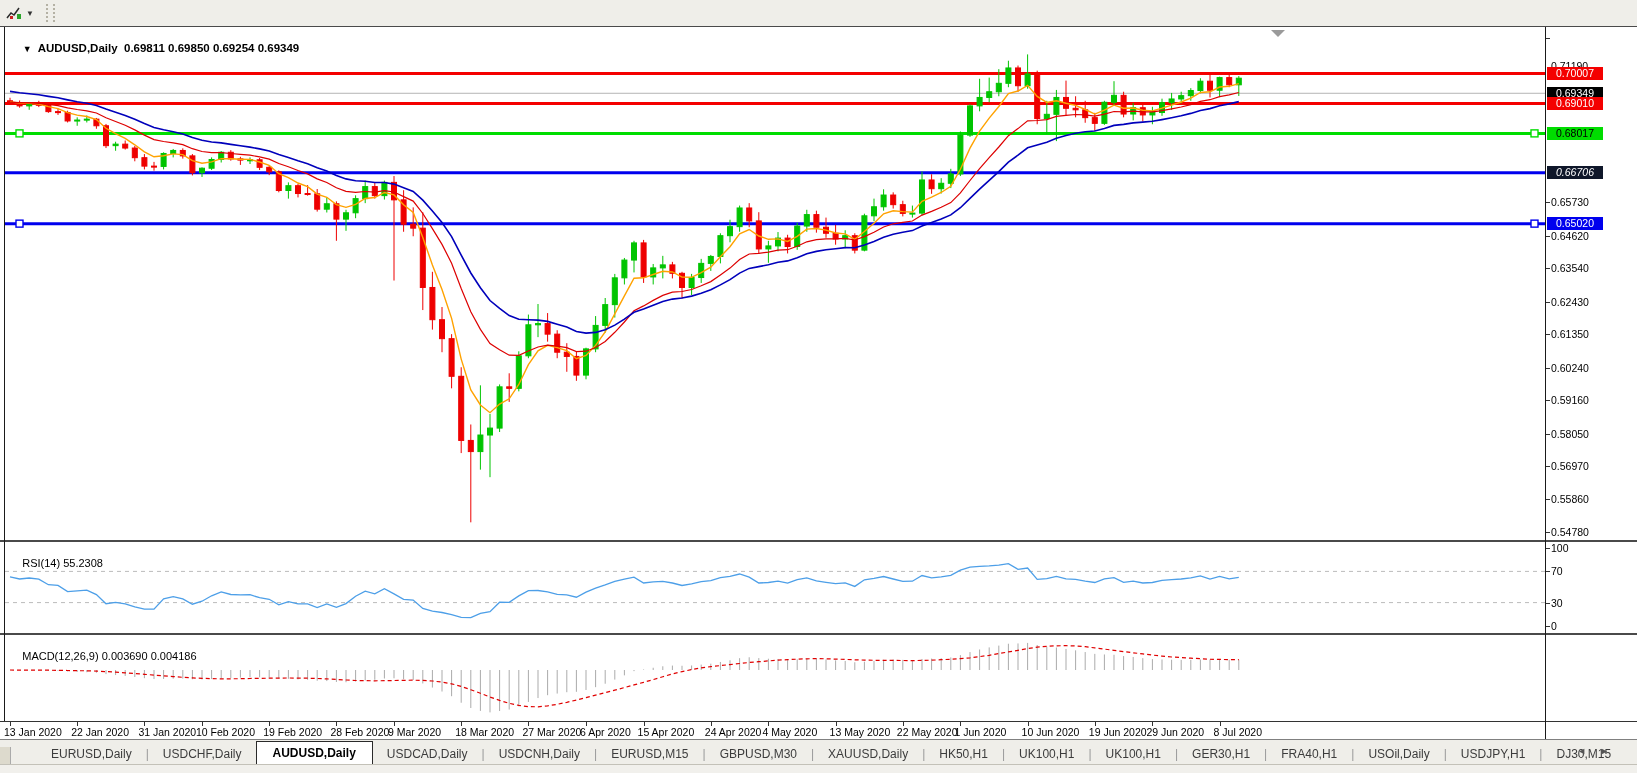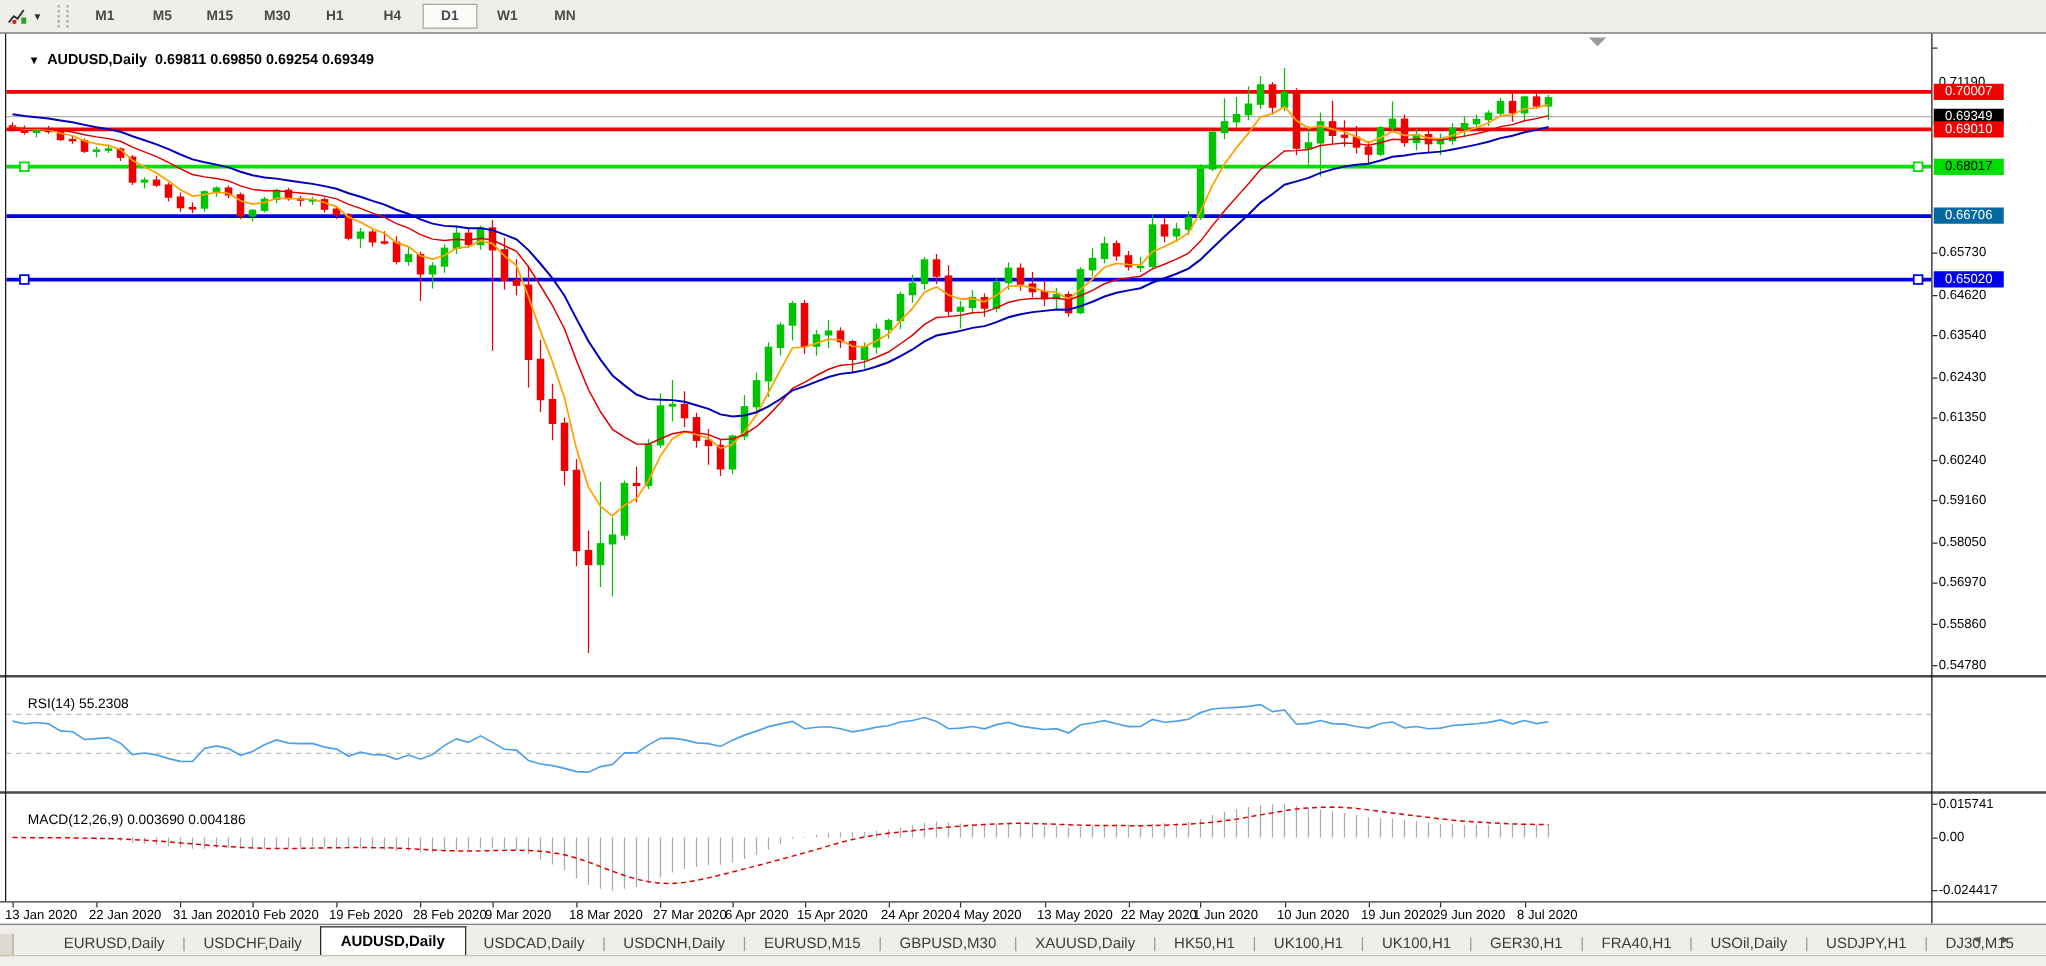--- a/index.html
+++ b/index.html
@@ -51,31 +51,20 @@
 <div id="toolbar">
   <div class="tool-icon-wrap">
     <svg width="17" height="15">
       <polyline points="1,12 5,7 8,9 13,2" stroke="#2a2a2a" stroke-width="1.5" fill="none"></polyline>
       <rect x="11" y="8" width="4" height="5" fill="#2aa52a"></rect>
       <rect x="4" y="10" width="3" height="3" fill="#cc2222"></rect>
     </svg>
     <span class="tool-caret">▼</span>
   </div>
   <div class="grip"></div>
-  <div id="tf-buttons" style="display: flex;">
-      <div class="tf-btn">M1</div>
-      <div class="tf-btn">M5</div>
-      <div class="tf-btn">M15</div>
-      <div class="tf-btn">M30</div>
-      <div class="tf-btn">H1</div>
-      <div class="tf-btn">H4</div>
-      <div class="tf-btn active">D1</div>
-      <div class="tf-btn">W1</div>
-      <div class="tf-btn">MN</div>
-    </div>
 </div>
 
 <div id="main-panel" class="panel">
   <div class="chart-label" id="main-title">
     <span class="caret">▼</span><span>AUDUSD,Daily</span><span>  </span><span>0.69811 0.69850 0.69254 0.69349</span>
   </div>
   <svg class="plot" id="main-svg" width="1540" height="511">
       <line x1="0" y1="46.46275780789643" x2="1540" y2="46.46275780789643" stroke="#f40000" stroke-width="3"></line>
       <line x1="0" y1="76.48438420742477" x2="1540" y2="76.48438420742477" stroke="#f40000" stroke-width="3"></line>
       <line x1="0" y1="106.38556275780776" x2="1540" y2="106.38556275780776" stroke="#00dd00" stroke-width="3"></line>
@@ -371,34 +360,44 @@
       <div class="tick-dash" style="top: 439.032px;"></div>
       <div class="tick-label" style="top: 434.032px;">0.56970</div>
       <div class="tick-dash" style="top: 472.457px;"></div>
       <div class="tick-label" style="top: 467.457px;">0.55860</div>
       <div class="tick-dash" style="top: 504.978px;"></div>
       <div class="tick-label" style="top: 499.978px;">0.54780</div>
       <div class="price-box" style="top: 39.9628px; background: rgb(244, 0, 0); color: rgb(255, 255, 255);">0.70007</div>
       <div class="price-box" style="top: 59.7764px; background: rgb(0, 0, 0); color: rgb(255, 255, 255);">0.69349</div>
       <div class="price-box" style="top: 69.9844px; background: rgb(244, 0, 0); color: rgb(255, 255, 255);">0.69010</div>
       <div class="price-box" style="top: 99.8856px; background: rgb(0, 221, 0); color: rgb(0, 0, 0);">0.68017</div>
-      <div class="price-box" style="top: 139.362px; background: #0369a1; color: rgb(255, 255, 255);">0.66706</div>
+      <div class="price-box" style="top: 139.362px; background: #0f172a; color: rgb(255, 255, 255); font-style: italic;">0.66706</div>
       <div class="price-box" style="top: 190.131px; background: rgb(0, 0, 238); color: rgb(255, 255, 255);">0.65020</div>
     </div>
 </div>
 
 <div id="rsi-panel" class="panel">
   <div class="chart-label">
     <span>RSI(14)</span><span> </span><span>55.2308</span>
   </div>
   <svg class="plot" id="rsi-svg" width="1540" height="91">
       <line x1="0" y1="29.400000000000002" x2="1540" y2="29.400000000000002" stroke="#bbb" stroke-width="1" stroke-dasharray="4 4"></line>
       <line x1="0" y1="60.6" x2="1540" y2="60.6" stroke="#bbb" stroke-width="1" stroke-dasharray="4 4"></line>
       <polyline points="5,34.9 14.6,37.0 24.2,36.0 33.8,37.1 43.4,42.7 53,43.4 62.599999999999994,49.6 72.2,48.9 81.8,48.1 91.39999999999999,52.6 101,61.7 110.6,60.4 120.19999999999999,61.9 129.8,64.9 139.4,67.1 149,67.2 158.6,56.8 168.2,54.7 177.79999999999998,56.9 187.4,62.2 197,59.2 206.6,53.8 216.2,49.9 225.79999999999998,52.5 235.39999999999998,52.9 245,52.7 254.6,55.7 264.2,57.3 273.8,62.8 283.4,59.7 293,61.8 302.59999999999997,61.9 312.2,65.5 321.8,62.0 331.4,65.4 341,61.6 350.59999999999997,54.3 360.2,49.1 369.8,51.9 379.4,46.7 389,51.9 398.59999999999997,57.4 408.2,58.1 417.8,66.4 427.4,69.2 437,70.5 446.59999999999997,72.7 456.2,75.3 465.79999999999995,75.7 475.4,71.3 485,69.6 494.59999999999997,60.2 504.2,60.3 513.8,53.9 523.4,48.7 533,48.5 542.6,49.9 552.1999999999999,52.3 561.8,52.9 571.4,55.2 581,50.1 590.6,46.1 600.1999999999999,42.9 609.8,39.3 619.4,37.1 629,35.1 638.6,41.0 648.1999999999999,39.8 657.8,39.4 667.4,41.0 677,43.5 686.6,41.9 696.1999999999999,39.7 705.8,38.6 715.4,35.6 725,34.4 734.6,32.0 744.1999999999999,35.1 753.8,41.0 763.4,40.5 773,39.2 782.6,41.1 792.1999999999999,37.7 801.8,35.9 811.4,38.9 821,40.3 830.6,41.6 840.1999999999999,40.9 849.8,44.4 859.4,37.8 869,36.4 878.6,34.5 888.1999999999999,37.0 897.8,39.3 907.4,39.2 917,33.5 926.5999999999999,35.8 936.1999999999999,34.9 945.8,33.4 955.4,28.1 965,25.2 974.5999999999999,24.4 984.1999999999999,23.9 993.8,23.1 1003.4,21.7 1013,27.3 1022.5999999999999,26.0 1032.2,37.4 1041.8,36.7 1051.3999999999999,34.4 1061,36.9 1070.6,37.3 1080.2,39.2 1089.8,40.5 1099.3999999999999,36.8 1109,35.6 1118.6,40.3 1128.2,39.2 1137.8,41.0 1147.3999999999999,40.5 1157,38.4 1166.6,37.7 1176.2,37.0 1185.8,35.9 1195.3999999999999,33.9 1205,37.1 1214.6,34.4 1224.2,36.9 1233.8,35.4" fill="none" stroke="#4d9fe8" stroke-width="1.3"></polyline>
     </svg>
+  <div class="axis-col" id="rsi-axis">
+      <div class="tick-dash" style="top: 6px;"></div>
+      <div class="tick-label" style="top: 1px;">100</div>
+      <div class="tick-dash" style="top: 29.4px;"></div>
+      <div class="tick-label" style="top: 24.4px;">70</div>
+      <div class="tick-dash" style="top: 60.6px;"></div>
+      <div class="tick-label" style="top: 55.6px;">30</div>
+      <div class="tick-dash" style="top: 84px;"></div>
+      <div class="tick-label" style="top: 79px;">0</div>
+    </div>
 </div>
 
 <div id="macd-panel" class="panel">
   <div class="chart-label">
     <span>MACD(12,26,9)</span><span> </span><span>0.003690 0.004186</span>
   </div>
   <svg class="plot" id="macd-svg" width="1540" height="88">
       <line x1="5" y1="35" x2="5" y2="35" stroke="#ababab" stroke-width="1"></line>
       <line x1="14.6" y1="35" x2="14.6" y2="35.11806267806252" stroke="#ababab" stroke-width="1"></line>
       <line x1="24.2" y1="35" x2="24.2" y2="35.12066947508529" stroke="#ababab" stroke-width="1"></line>
@@ -523,28 +522,20 @@
       <line x1="1166.6" y1="35" x2="1166.6" y2="24.72899300018602" stroke="#ababab" stroke-width="1"></line>
       <line x1="1176.2" y1="35" x2="1176.2" y2="24.874400897286655" stroke="#ababab" stroke-width="1"></line>
       <line x1="1185.8" y1="35" x2="1185.8" y2="24.852832715273895" stroke="#ababab" stroke-width="1"></line>
       <line x1="1195.3999999999999" y1="35" x2="1195.3999999999999" y2="24.494078923494435" stroke="#ababab" stroke-width="1"></line>
       <line x1="1205" y1="35" x2="1205" y2="24.775464654453565" stroke="#ababab" stroke-width="1"></line>
       <line x1="1214.6" y1="35" x2="1214.6" y2="24.49261342196338" stroke="#ababab" stroke-width="1"></line>
       <line x1="1224.2" y1="35" x2="1224.2" y2="24.744936662354817" stroke="#ababab" stroke-width="1"></line>
       <line x1="1233.8" y1="35" x2="1233.8" y2="24.734820264799946" stroke="#ababab" stroke-width="1"></line>
       <polyline points="5,35.0 14.6,35.1 24.2,35.1 33.8,35.1 43.4,35.2 53,35.3 62.599999999999994,35.5 72.2,35.7 81.8,35.8 91.39999999999999,36.1 101,36.6 110.6,37.1 120.19999999999999,37.8 129.8,38.5 139.4,39.3 149,40.1 158.6,40.9 168.2,41.6 177.79999999999998,42.3 187.4,42.9 197,43.3 206.6,43.7 216.2,43.8 225.79999999999998,43.8 235.39999999999998,43.7 245,43.5 254.6,43.3 264.2,43.2 273.8,43.1 283.4,43.0 293,43.1 302.59999999999997,43.2 312.2,43.5 321.8,43.9 331.4,44.4 341,45.0 350.59999999999997,45.5 360.2,45.7 369.8,45.8 379.4,45.7 389,45.5 398.59999999999997,45.3 408.2,45.2 417.8,45.4 427.4,46.0 437,47.1 446.59999999999997,48.8 456.2,51.4 465.79999999999995,54.7 475.4,58.3 485,62.0 494.59999999999997,65.4 504.2,68.3 513.8,70.4 523.4,71.6 533,71.8 542.6,70.9 552.1999999999999,69.3 561.8,67.3 571.4,65.0 581,62.6 590.6,60.1 600.1999999999999,57.6 609.8,55.1 619.4,52.6 629,49.9 638.6,47.3 648.1999999999999,44.6 657.8,41.7 667.4,39.0 677,36.6 686.6,34.6 696.1999999999999,32.9 705.8,31.6 715.4,30.6 725,29.6 734.6,28.5 744.1999999999999,27.5 753.8,26.7 763.4,25.9 773,25.2 782.6,24.6 792.1999999999999,24.2 801.8,23.8 811.4,23.6 821,23.8 830.6,24.1 840.1999999999999,24.4 849.8,24.8 859.4,25.1 869,25.3 878.6,25.3 888.1999999999999,25.4 897.8,25.5 907.4,25.6 917,25.4 926.5999999999999,25.2 936.1999999999999,24.7 945.8,24.3 955.4,23.6 965,22.8 974.5999999999999,21.6 984.1999999999999,20.3 993.8,18.6 1003.4,16.9 1013,15.3 1022.5999999999999,13.6 1032.2,12.2 1041.8,11.3 1051.3999999999999,10.8 1061,10.7 1070.6,11.0 1080.2,11.7 1089.8,12.9 1099.3999999999999,14.1 1109,15.4 1118.6,16.6 1128.2,17.8 1137.8,18.9 1147.3999999999999,20.1 1157,21.1 1166.6,22.0 1176.2,22.6 1185.8,23.2 1195.3999999999999,23.7 1205,24.2 1214.6,24.4 1224.2,24.6 1233.8,24.7" fill="none" stroke="#e00000" stroke-width="1.2" stroke-dasharray="4 3"></polyline>
     </svg>
-  <div class="axis-col" id="macd-axis">
-      <div class="tick-dash" style="top: 7.91343px;"></div>
-      <div class="tick-label" style="top: 2.91343px;">0.015741</div>
-      <div class="tick-dash" style="top: 35px;"></div>
-      <div class="tick-label" style="top: 30px;">0.00</div>
-      <div class="tick-dash" style="top: 77.3793px;"></div>
-      <div class="tick-label" style="top: 72.3793px;">-0.024417</div>
-    </div>
 </div>
 
 <div id="date-axis">
     <div class="date-tick" style="left: 10px;"></div>
     <div class="date-label" style="left: 4px;">13 Jan 2020</div>
     <div class="date-tick" style="left: 77.2px;"></div>
     <div class="date-label" style="left: 71.2px;">22 Jan 2020</div>
     <div class="date-tick" style="left: 144.4px;"></div>
     <div class="date-label" style="left: 138.4px;">31 Jan 2020</div>
     <div class="date-tick" style="left: 202px;"></div>

